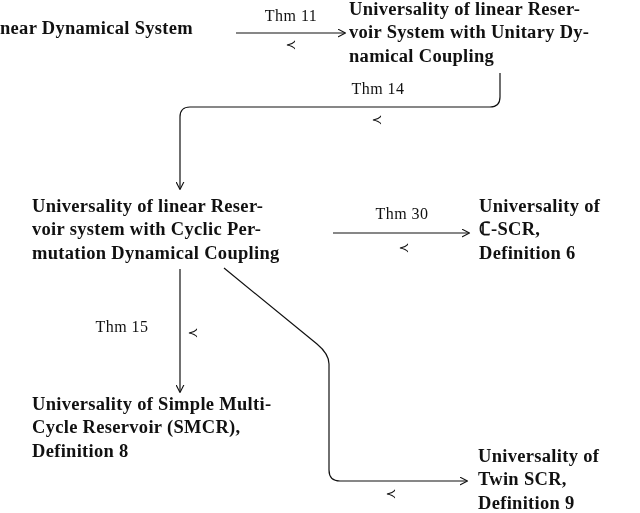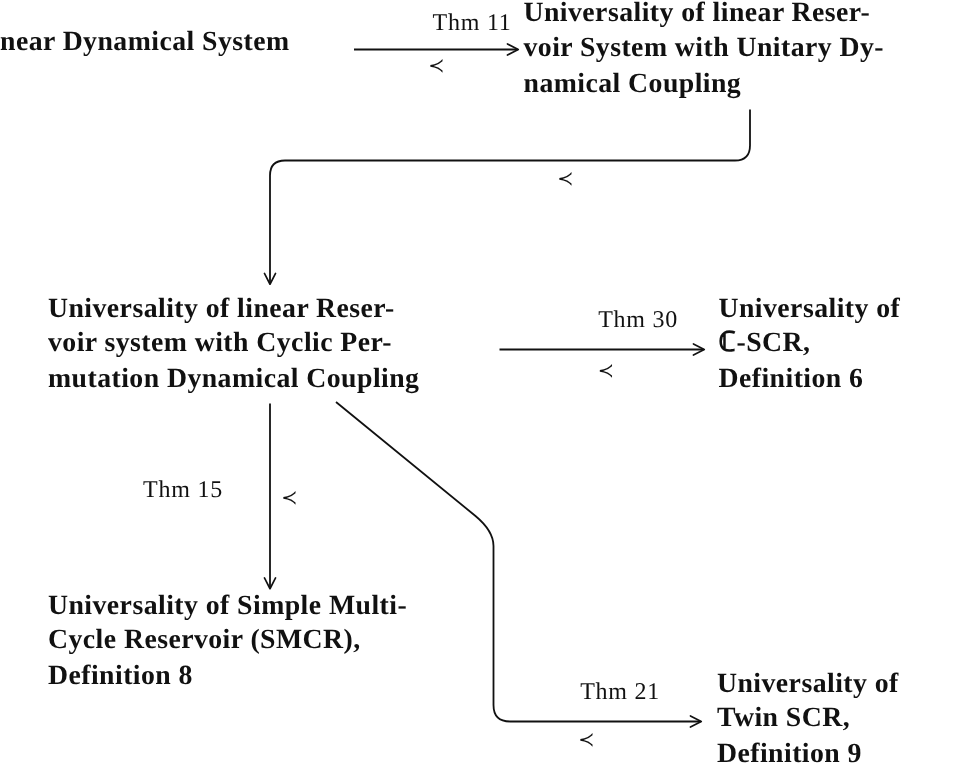--- a/index.html
+++ b/index.html
@@ -18,21 +18,21 @@
     line-height:23.4px;
     letter-spacing:0.3px;
     white-space:pre-line;
     color:#111;
   }
   .edge-label{
     position:absolute;
     font-size:16px;
     line-height:18px;
     letter-spacing:0.5px;
-    text-align:right;
+    text-align:center;
     white-space:nowrap;
     color:#111;
   }
   .prec{
     position:absolute;
     font-family:"DejaVu Sans",sans-serif;
     font-size:13px;
     line-height:14px;
     text-align:center;
     color:#111;
@@ -76,24 +76,24 @@
 Cycle Reservoir (SMCR),
 Definition 8</div>
 
   <div class="node" style="left:478px;top:445px;width:165px;">Universality of
 Twin SCR,
 Definition 9</div>
 
   <div class="edge-label" style="left:241px;top:7px;width:100px;">Thm 11</div>
   <div class="prec" style="left:271px;top:38px;width:40px;">≺</div>
 
+  <div class="edge-label" style="left:328px;top:80px;width:100px;">Thm 14</div>
   <div class="prec" style="left:357px;top:113px;width:40px;">≺</div>
 
   <div class="edge-label" style="left:352px;top:205px;width:100px;">Thm 30</div>
   <div class="prec" style="left:384px;top:241px;width:40px;">≺</div>
 
   <div class="edge-label" style="left:72px;top:318px;width:100px;text-align:center;">Thm 15</div>
   <div class="prec" style="left:173px;top:326px;width:40px;">≺</div>
 
-  <div class="edge-label" style="left:340px;top:453px;width:100px;">Thm 21</div>
   <div class="prec" style="left:371px;top:487px;width:40px;">≺</div>
 
 </div>
 
 </body></html>

